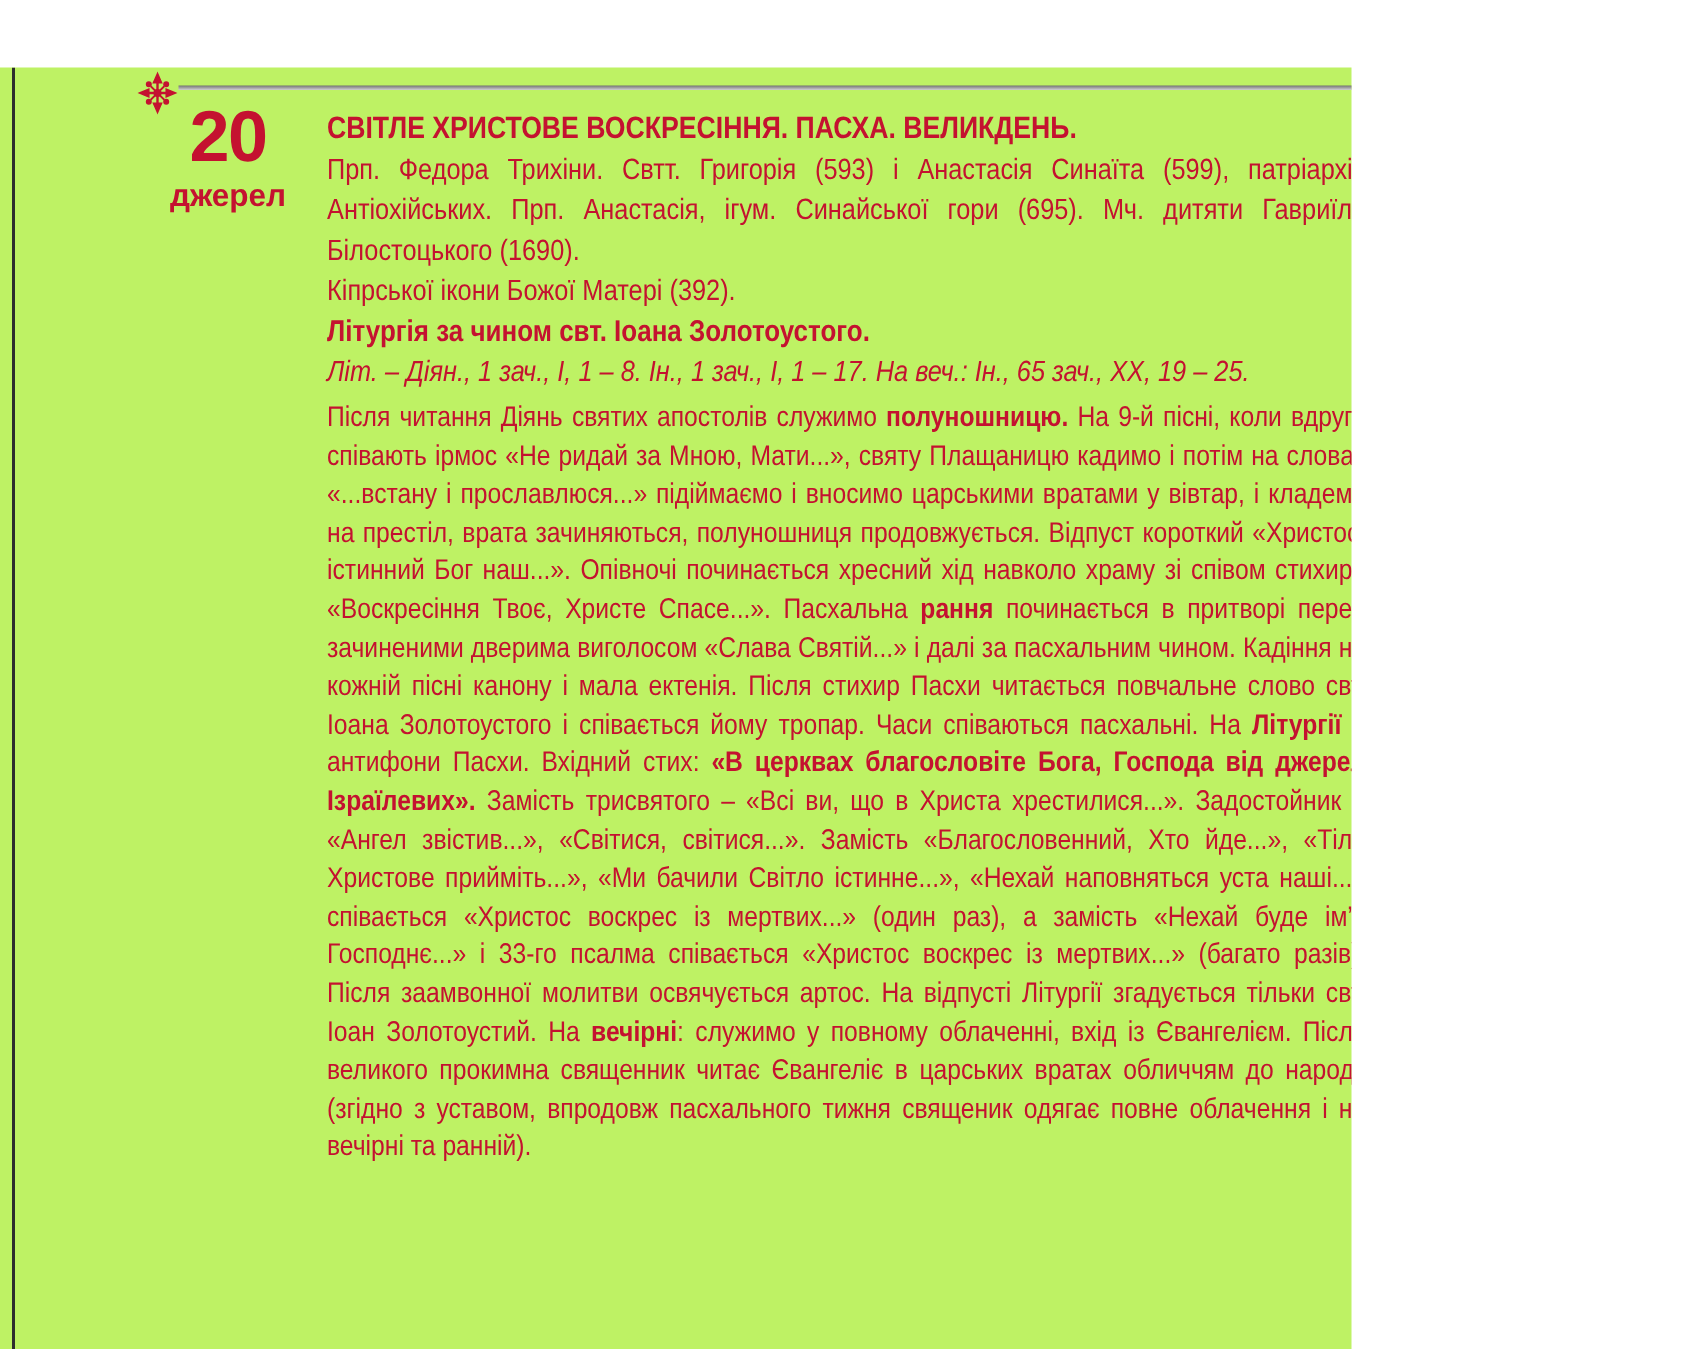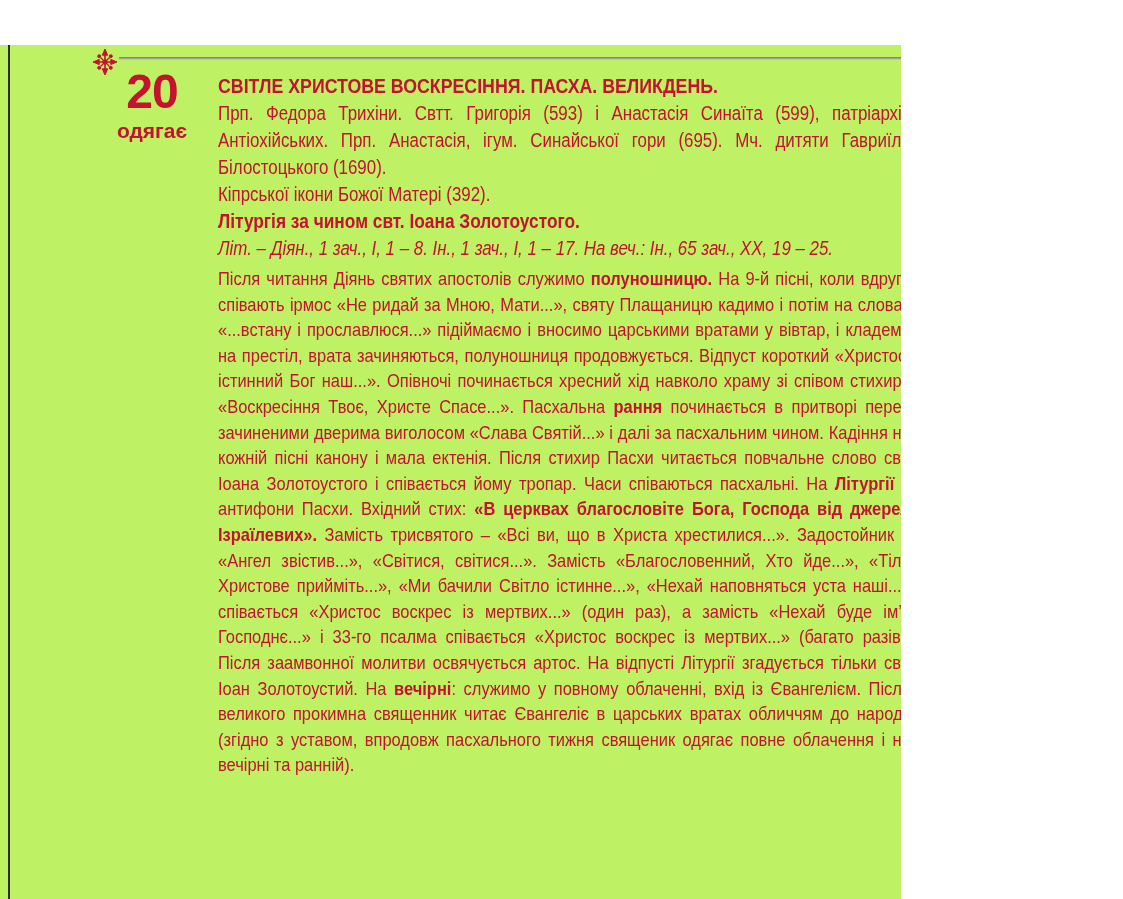--- a/index.html
+++ b/index.html
@@ -77,21 +77,21 @@
         <circle cx="19.8" cy="9.2" r="1.5"></circle>
       <circle cx="8.2" cy="20.8" r="1.5"></circle>
         <circle cx="19.8" cy="20.8" r="1.5"></circle>
       <circle cx="14" cy="15" r="2.2"></circle>
     </g>
   </svg>
   <div class="rule top"></div>
 
   <div class="date-block">
     <div class="date-day">20</div>
-    <div class="date-weekday">одягає</div>
+    <div class="date-weekday">джерел</div>
   </div>
 
   <div class="month-tab">
     <span class="month-tab-label"><span class="cap">К</span><span>ВІТЕНЬ</span></span>
   </div>
 
   <svg class="cross-icon" viewBox="0 0 88 90">
     <g fill="#c41230">
       <rect x="36" y="6" width="16" height="78"></rect>
       <rect x="6" y="37" width="76" height="16"></rect>

